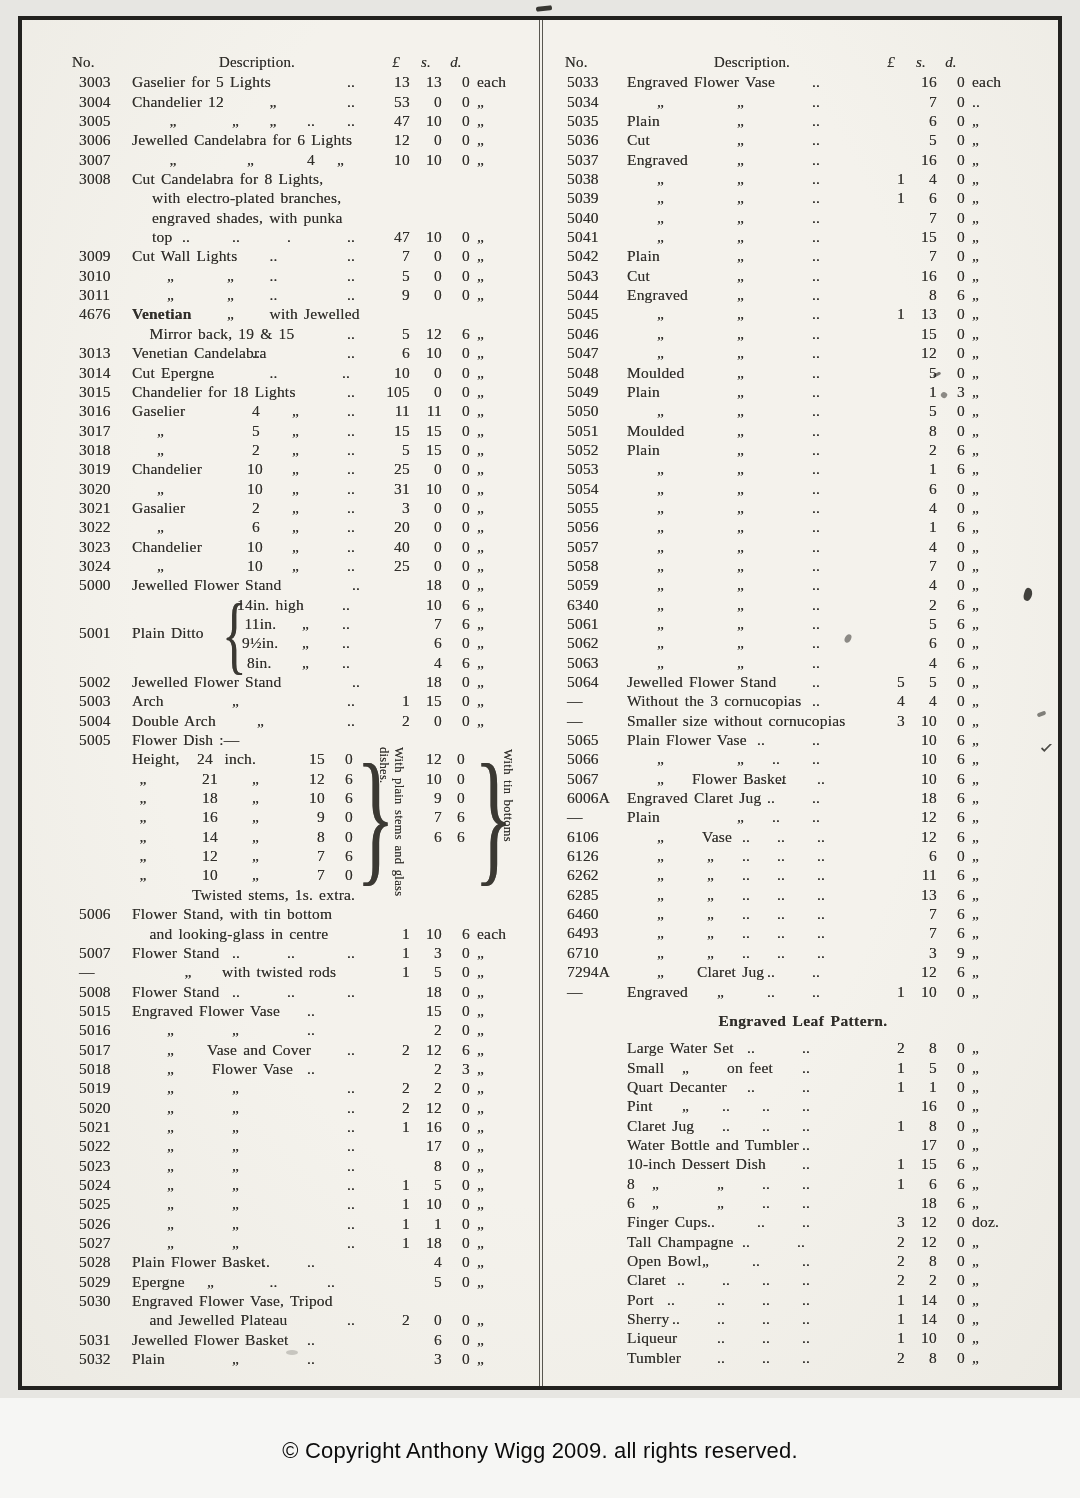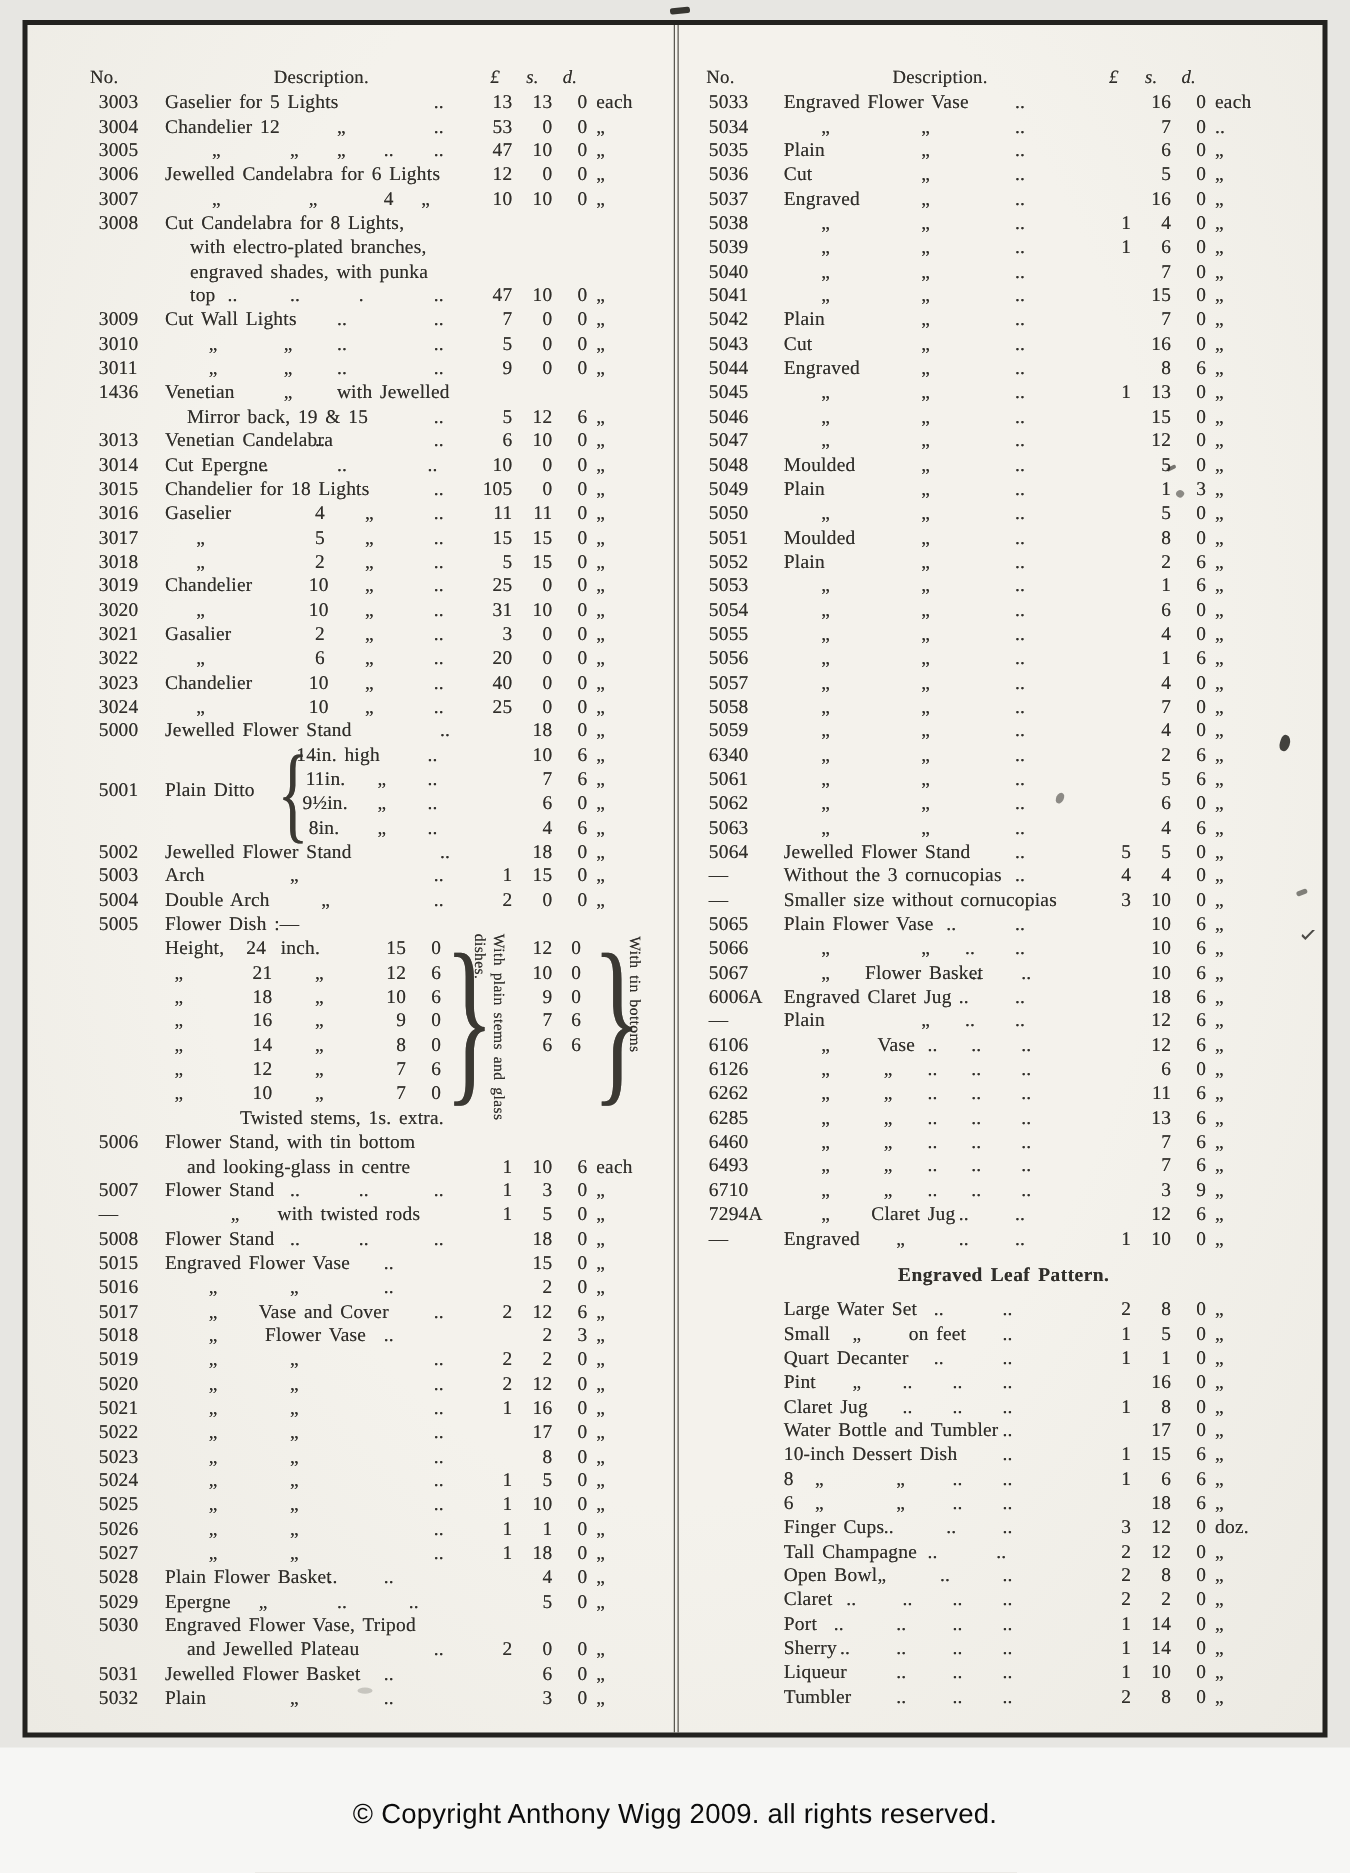--- a/index.html
+++ b/index.html
@@ -224,23 +224,23 @@
               <span class="sg" style="left: 38%;">„</span>
               <span class="sg" style="left: 55%;">..</span>
               <span class="sg" style="left: 86%;">..</span>
             </div>
             <span class="L">9</span>
             <span class="s">0</span>
             <span class="d">0</span>
             <span class="per">„</span>
           </div>
           <div class="row">
-            <span class="no">1436</span>
-            <div class="de">
-              <span class="sg" style="left: 0%;">Venetian</span>
+            <span class="no">4676</span>
+            <div class="de">
+              <span class="sg" style="left: 0%; font-weight: bold;">Venetian</span>
               <span class="sg" style="left: 38%;">„</span>
               <span class="sg" style="left: 55%;">with Jewelled</span>
             </div>
             <span class="L"></span>
             <span class="s"></span>
             <span class="d"></span>
             <span class="per"></span>
           </div>
           <div class="row">
             <span class="no"></span>

